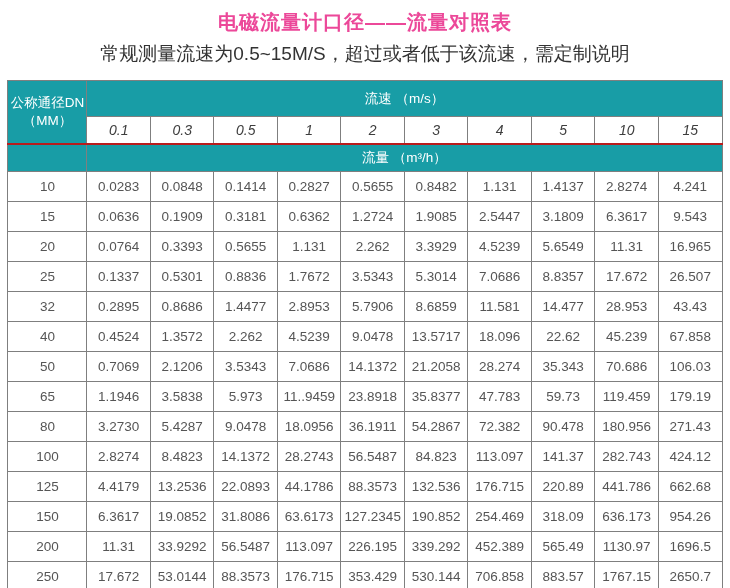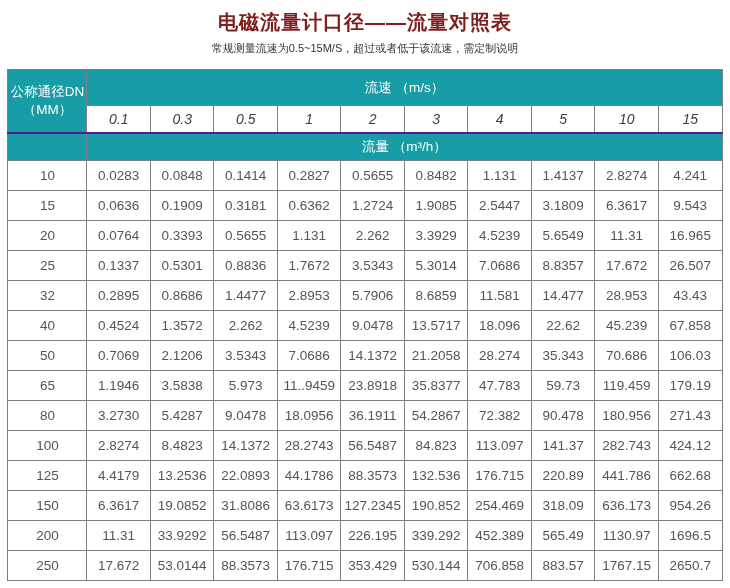--- a/index.html
+++ b/index.html
@@ -12,27 +12,27 @@
     width: 730px;
     height: 588px;
     box-sizing: border-box;
     overflow: hidden;
   }
   .page-title {
     margin: 9px 0 5px 0;
     text-align: center;
     font-size: 20px;
     font-weight: 700;
-    color: #7f1d1d;
+    color: #ec4899;
     letter-spacing: 1px;
   }
   .page-subtitle {
     margin: 0 0 13px 0;
     text-align: center;
-    font-size: 11px;
+    font-size: 19px;
     font-weight: 400;
     color: #333333;
   }
   table.flow-table {
     border-collapse: collapse;
     table-layout: fixed;
     width: 714px;
     margin: 12px auto;
   }
   table.flow-table td {
@@ -44,21 +44,21 @@
     white-space: nowrap;
   }
   .teal {
     background: #189da6;
     color: #ffffff;
     font-size: 13.5px;
   }
   tr.row-velocity-label { height: 36px; }
   tr.row-velocity-values { height: 27px; font-style: italic; }
   tr.row-flow-label { height: 28px; }
-  tr.row-flow-label td { border-top: 2px solid #4c1d95; }
+  tr.row-flow-label td { border-top: 2px solid #b91c1c; }
   td.corner-cell { line-height: 1.35; }
   td.speed-cell {
     background: #ffffff;
     color: #3d3d3d;
     font-size: 14px;
   }
   tbody.flow-body tr { height: 30px; }
   tbody.flow-body td {
     background: #ffffff;
     color: #555555;

